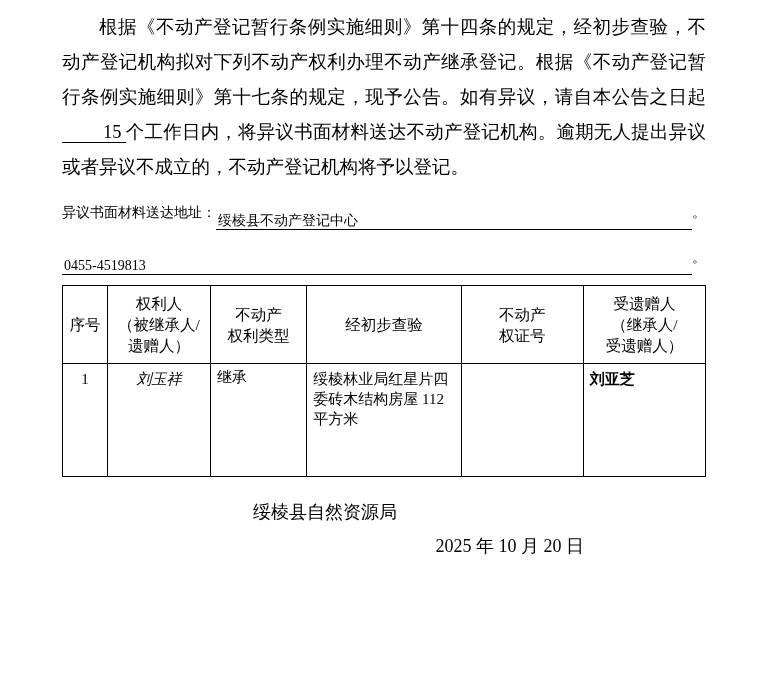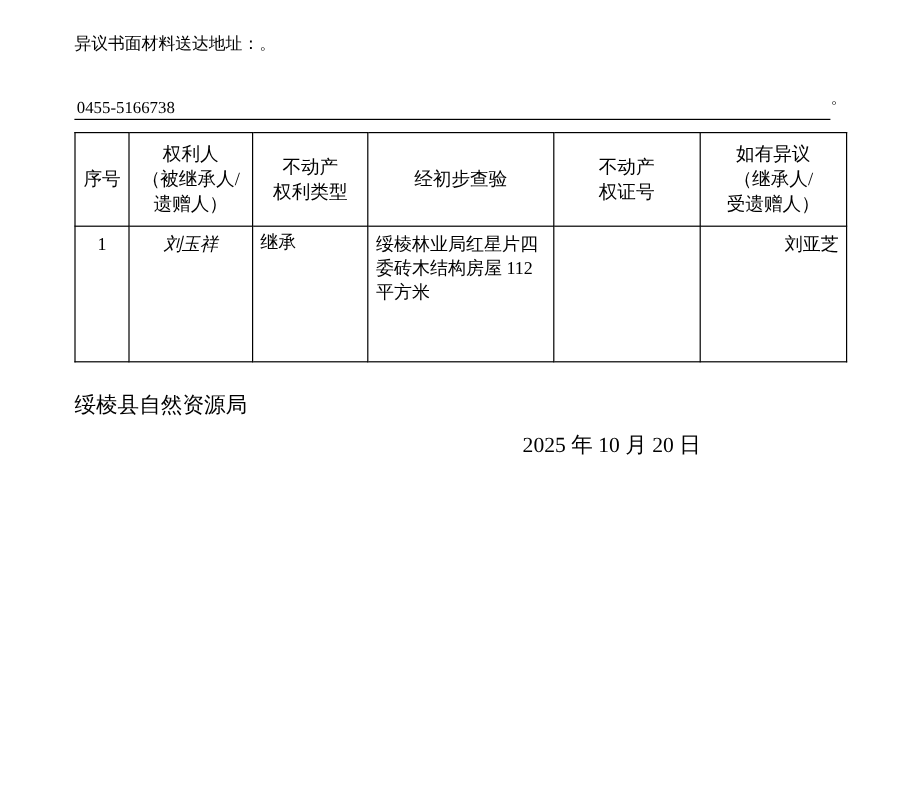--- a/index.html
+++ b/index.html
@@ -86,55 +86,59 @@
   .col-type { width: 15%; }
   .col-loc { width: 24%; }
   .col-cert { width: 19%; }
   .col-applicant { width: 19%; }
 
   td.c-seq { text-align: center; font-size: 16px; padding-top: 8px; }
   td.c-owner { text-align: center; font-size: 16px; padding-top: 8px; font-style: italic; }
   td.c-type { font-size: 16px; padding-top: 8px; padding-left: 10px; font-family: Liberation Mono, monospace; }
   td.c-loc { font-size: 14.5px; line-height: 21px; padding-top: 8px; padding-left: 8px; }
   td.c-cert { }
-  td.c-applicant { text-align: right; font-size: 16px; padding-top: 8px; }
+  td.c-applicant { text-align: left; font-size: 16px; padding-top: 8px; font-weight: bold; }
 
   .row-tall td { height: 102px; }
 
   .signature {
     margin-top: 18px;
-    text-align: left;
+    text-align: center;
     padding-right: 118px;
     font-size: 18px;
     line-height: 34px;
   }
   .sig-date {
     text-align: right;
     padding-right: 122px;
     font-size: 18px;
     line-height: 34px;
   }
 </style>
 </head>
 <body>
 
 <div class="page">
 
+  <div class="body-text">
+    <p><span>根据《不动产登记暂行条例实施细则》第十四条的规定，经初步查验，不动产登记机构拟对下列不动产权利办理不动产继承登记。根据《不动产登记暂行条例实施细则》第十七条的规定，现予公告。如有异议，请自本公告之日起</span><span class="blank-num">15</span><span>个工作日内，将异议书面材料送达不动产登记机构。逾期无人提出异议或者异议不成立的，不动产登记机构将予以登记。</span></p>
+  </div>
 
   <div class="spacer-sm"></div>
 
   <div class="field-line">
     <span class="field-label">异议书面材料送达地址：</span>
+    <span class="field-value">绥棱县不动产登记中心</span>
     <span class="field-period">。</span>
   </div>
 
   <div class="spacer-sm"></div>
 
   <div class="field-line">
-    <span class="field-value">0455-5166738</span>
+    <span class="field-value">0455-4519813</span>
     <span class="field-period">。</span>
   </div>
 
   <table class="reg-table">
     <colgroup>
       <col class="col-seq">
       <col class="col-owner">
       <col class="col-type">
       <col class="col-loc">
       <col class="col-cert">
@@ -155,21 +159,21 @@
           <div>权利类型</div>
         </th>
         <th>
           <div>经初步查验</div>
         </th>
         <th>
           <div>不动产</div>
           <div>权证号</div>
         </th>
         <th>
-          <div>如有异议</div>
+          <div>受遗赠人</div>
           <div>（继承人/</div>
           <div>受遗赠人）</div>
         </th>
       </tr>
     </thead>
     <tbody>
       <tr class="row-tall">
         <td class="c-seq">1</td>
         <td class="c-owner">刘玉祥</td>
         <td class="c-type">继承</td>

